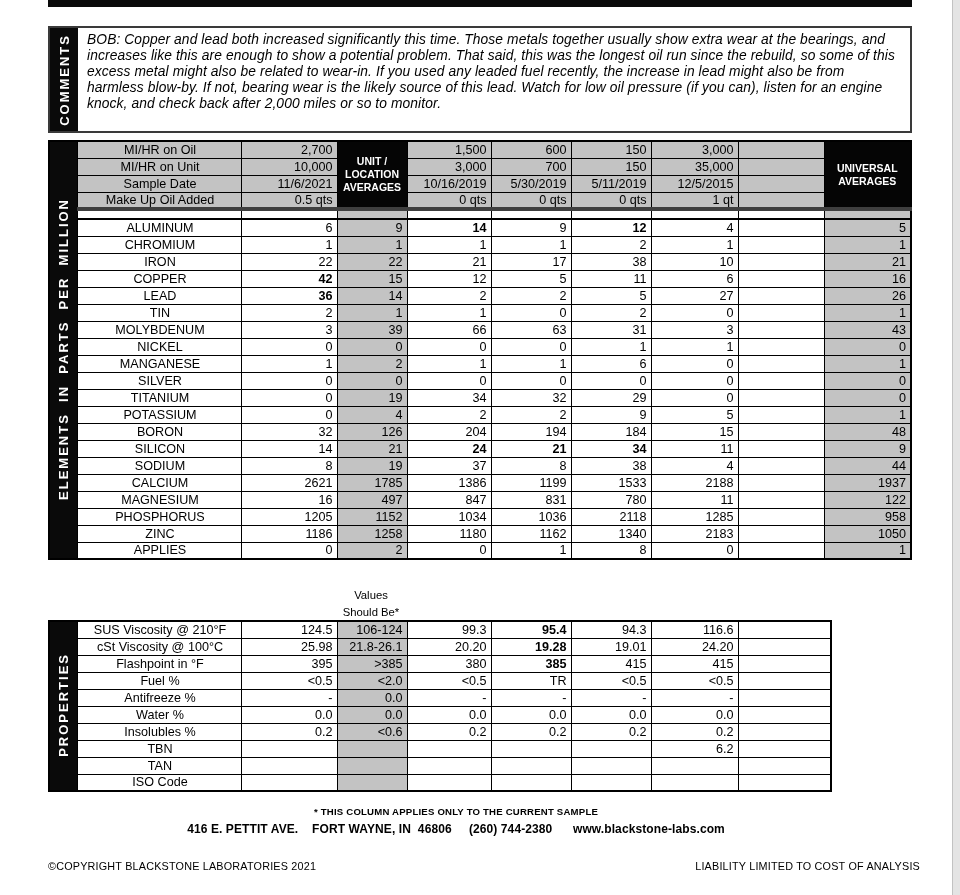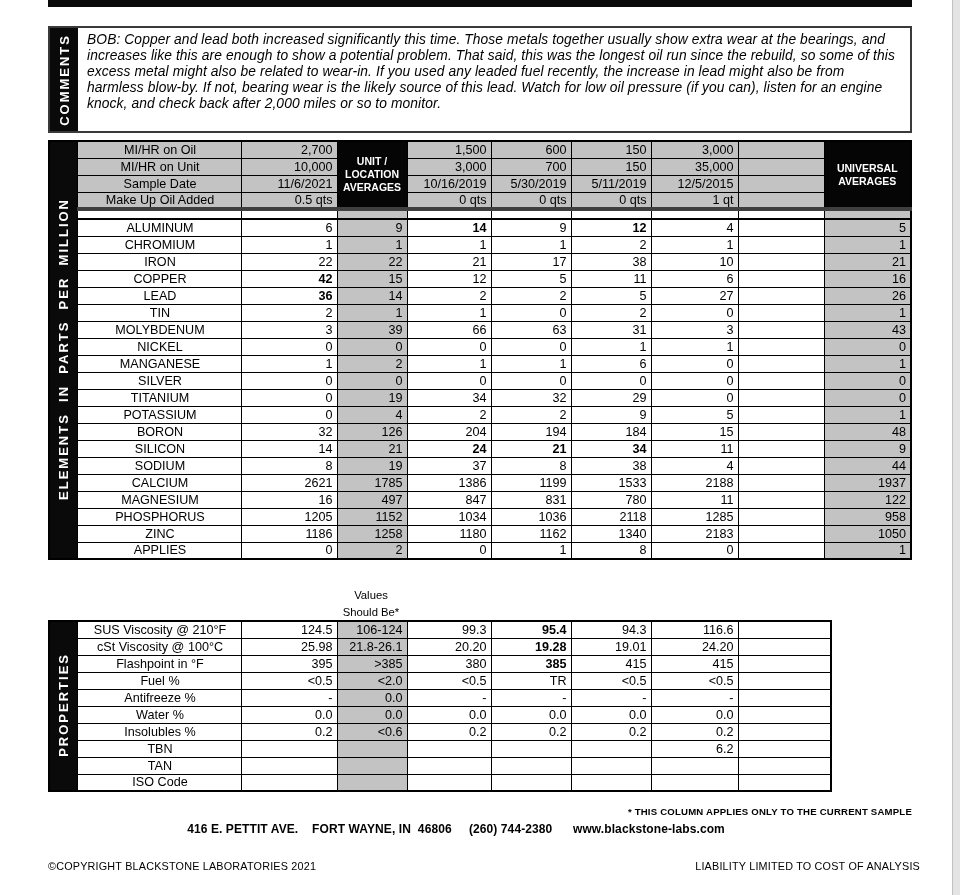--- a/index.html
+++ b/index.html
@@ -57,21 +57,21 @@
     background: #050505; color: #fff; font-weight: bold; font-size: 10.5px;
     text-align: center; line-height: 13px; white-space: pre-line; padding: 0 2px;
   }
   tr.sep td { height: 10px; border-top: 4px solid #3f3f3f; border-bottom: 2px solid #000; }
   
   .values-should-be {
     position: absolute; left: 336px; top: 587px; width: 70px;
     text-align: center; font-size: 11.3px; line-height: 17px; white-space: pre-line;
   }
   .footer-note {
-    position: absolute; left: 0; top: 806px; width: 912px; text-align: right;
+    position: absolute; left: 0; top: 806px; width: 912px; text-align: center;
     font-weight: bold; font-size: 9.6px; letter-spacing: 0.2px;
   }
   .address-line {
     position: absolute; left: 0; top: 822px; width: 912px; text-align: center;
     font-weight: bold; font-size: 12px; white-space: pre; letter-spacing: 0.1px;
   }
   .bottom-line {
     position: absolute; left: 48px; top: 860px; width: 872px;
     display: flex; justify-content: space-between; font-size: 10.8px;
     letter-spacing: 0.2px;

